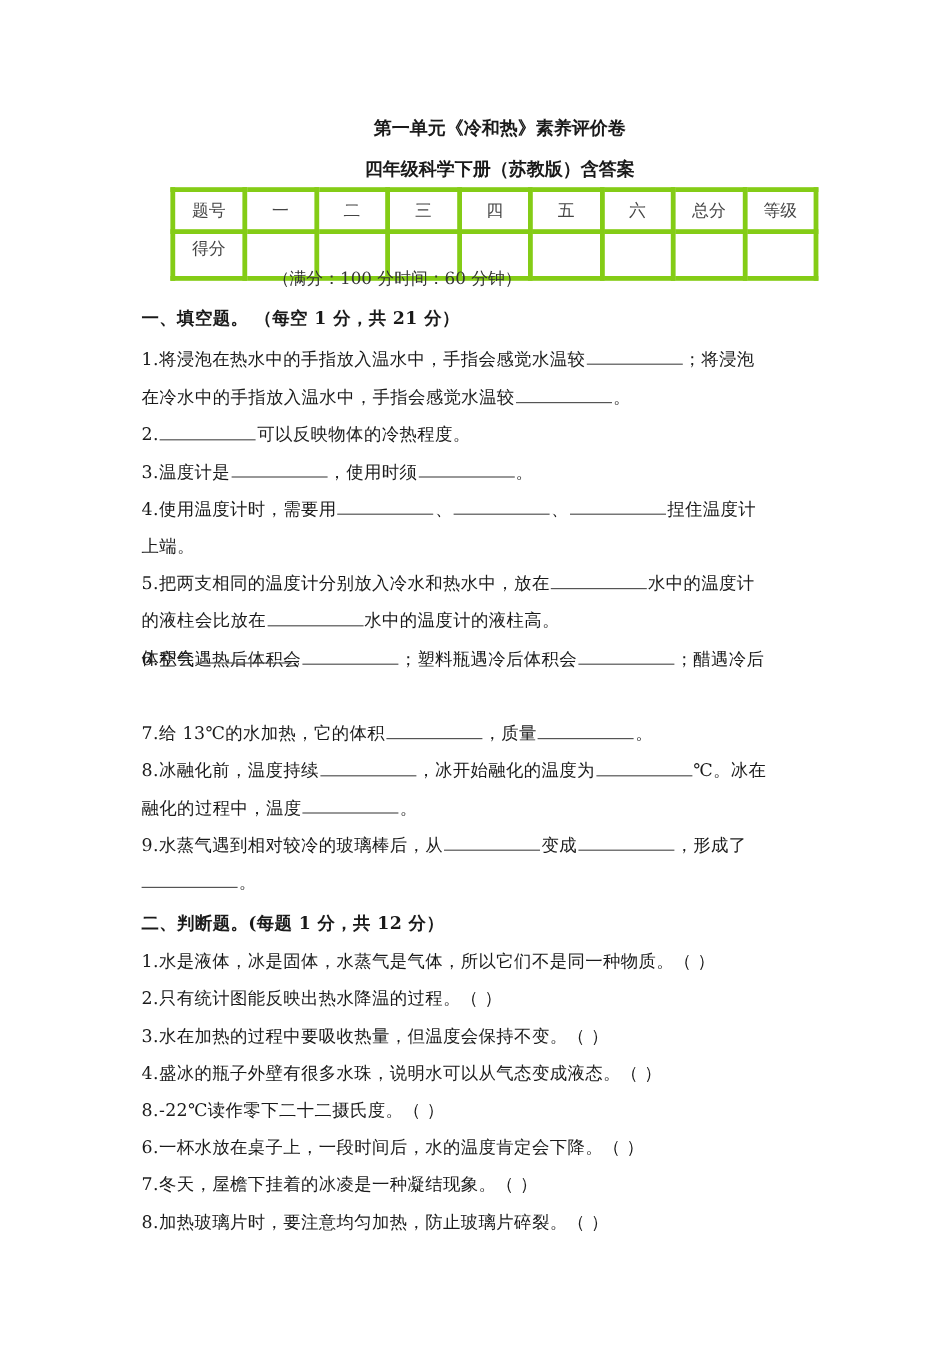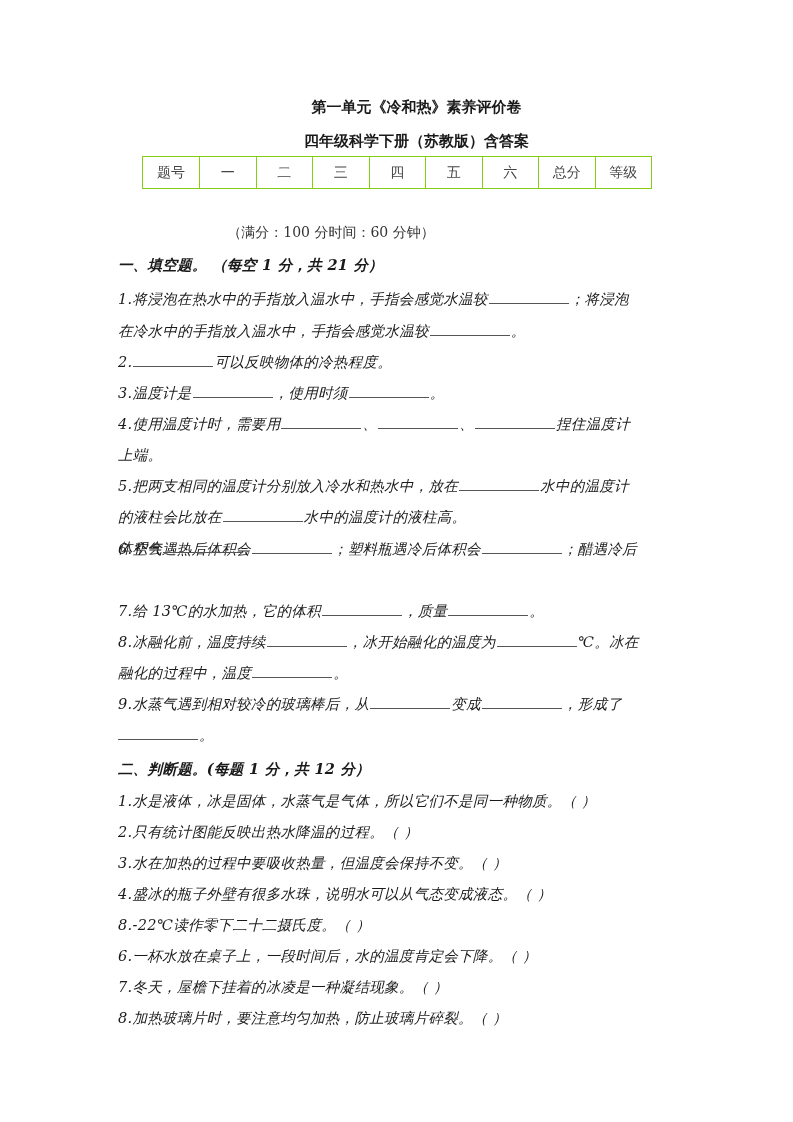--- a/index.html
+++ b/index.html
@@ -2,26 +2,26 @@
 <html><head>
 <meta charset="utf-8">
 <style>
   html, body { margin:0; padding:0; background:#ffffff; }
   body { width:793px; height:1122px; position:relative; overflow:hidden;
          font-family:"DejaVu Serif","Liberation Serif",serif; color:#1a1a1a; }
   .title { position:absolute; left:0; width:793px; text-align:center; font-weight:bold; font-size:15px;padding-left:20px; }
   #t1 { top:98px; }
   #t2 { top:132px; }
   table.score { position:absolute; left:142px; top:156px; border-collapse:collapse; }
-  table.score td { border:1px solid #84cc16; width:55.5px; height:31px; text-align:center;
+  table.score td { border:4px solid #84cc16; width:55.5px; height:31px; text-align:center;
                    font-size:14px; color:#444; padding:0; vertical-align:middle;margin-top:36px; }
   table.score tr:nth-child(2) td { height:31px; vertical-align:top; padding-top:4px; }
   table.score td.first { width:56px; }
   .note { position:absolute; top:224px; left:0; width:662px; text-align:center; font-size:14px; color:#333; }
-  .line { position:absolute; left:118px; font-size:14.5px; white-space:nowrap; letter-spacing:0.3px;font-style:italic; }
+  .line { position:absolute; left:118px; font-size:14.5px; white-space:nowrap; letter-spacing:0.3px; }
   .sec { font-weight:bold; font-size:14.5px; }
   .blank { display:inline-block; width:80px; border-bottom:1px solid #555; height:12px; vertical-align:baseline; margin:0 1px; }
   .paren { display:inline-block; }
 </style>
 </head>
 <body>
 
 <div class="title" id="t1">第一单元《冷和热》素养评价卷</div>
 <div class="title" id="t2">四年级科学下册（苏教版）含答案</div>
 
@@ -30,20 +30,31 @@
       <tr>
     <td class="first">题号</td>
     <td>一</td>
     <td>二</td>
     <td>三</td>
     <td>四</td>
     <td>五</td>
     <td>六</td>
     <td>总分</td>
     <td>等级</td>
+  </tr>
+  <tr>
+    <td class="first">得分</td>
+    <td></td>
+    <td></td>
+    <td></td>
+    <td></td>
+    <td></td>
+    <td></td>
+    <td></td>
+    <td></td>
   </tr>
 </tbody>
   </table>
 
 <div class="note">（满分：100 分时间：60  分钟）</div>
 
 <div class="line sec" style="top:256px">一、填空题。  （每空 1 分，共 21 分）</div>
 
 <div class="line" style="top:290px">
   <span>1.将浸泡在热水中的手指放入温水中，手指会感觉水温较</span><span class="blank" style="width:80px"></span><span>；将浸泡</span>

